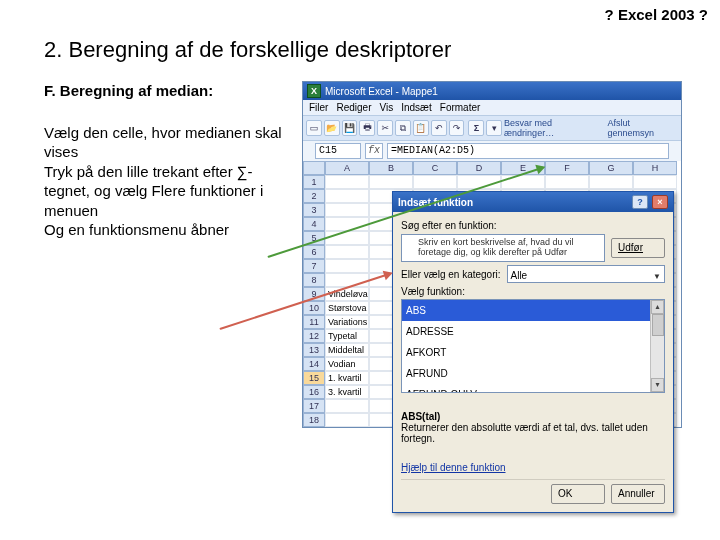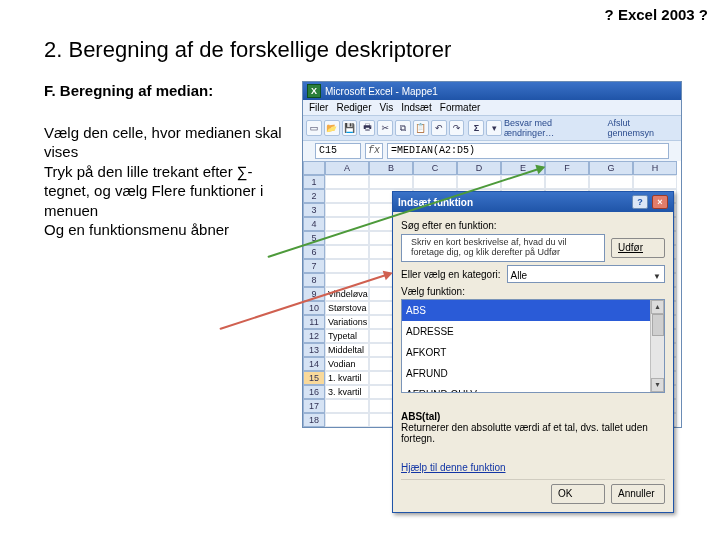--- a/index.html
+++ b/index.html
@@ -35,21 +35,21 @@
   .rh.sel, .hdr.sel { background:#f9d99a; }
   
   .dialog { position: absolute; top: 110px; left: 90px; width: 282px; background: #efebde; border: 1px solid #1f54a8; box-shadow: 2px 2px 4px rgba(0,0,0,0.4); font-size: 10px; }
   .dlg-title { height: 20px; background: linear-gradient(#3a72c8,#1f54a8); color: #fff; display:flex; align-items:center; padding:0 5px; gap:4px; font-weight:bold; }
   .dlg-title .spacer { flex:1; }
   .winbtn { width:16px; height:14px; background:#dbe6f6; border:1px solid #6b8cb5; border-radius:2px; color:#1f54a8; text-align:center; font-size:9px; line-height:12px; font-family:Arial;}
   .winbtn.close { background:#e27d6b; color:#fff; border-color:#9a3b2b;}
   .dlg-body { padding: 6px 8px; }
   .dlg-label { font-size: 10px; margin: 2px 0; text-decoration: underline; text-decoration-color: transparent;}
   .dlg-row { display:flex; gap:6px; align-items:center; margin:3px 0;}
-  .txtfield { flex:1; background:#fff; border:1px solid #7a94b8; height:18px; padding:2px 9px; font-size:9px; color:#333;}
+  .txtfield { flex:1; background:#fff; border:1px solid #7a94b8; height:18px; padding:2px 16px; font-size:9px; color:#333;}
   .dlg-btn { min-width:54px; height:20px; background:#efebde; border:1px solid #8a8a8a; border-radius:2px; font-size:10px; padding:0 6px; line-height:18px; }
   .dlg-btn u { text-decoration: underline; }
   .select { flex:1; background:#fff; border:1px solid #7a94b8; height:18px; padding:1px 3px; font-size:10px; display:flex; align-items:flex-end; justify-content:space-between;}
   .chev { font-size:8px; color:#333;}
   .listbox { background:#fff; border:1px solid #7a94b8; height:94px; margin:2px 0 4px 0; overflow:hidden; position:relative;}
   .listitem { padding:4px 4px; font-size:10px; line-height:13px;}
   .listitem.sel { background:#2a5bd7; color:#fff; }
   .scrollbar { position:absolute; right:0; top:0; width:14px; height:100%; background:#e6e6e6; border-left:1px solid #c0c0c0;}
   .sb-btn { height:14px; background:#dcdcdc; border:1px solid #b0b0b0; text-align:center; font-size:8px; line-height:12px; color:#444;}
   .sb-thumb { position:absolute; top:14px; left:1px; width:12px; height:22px; background:#cfcfcf; border:1px solid #a9a9a9;}

